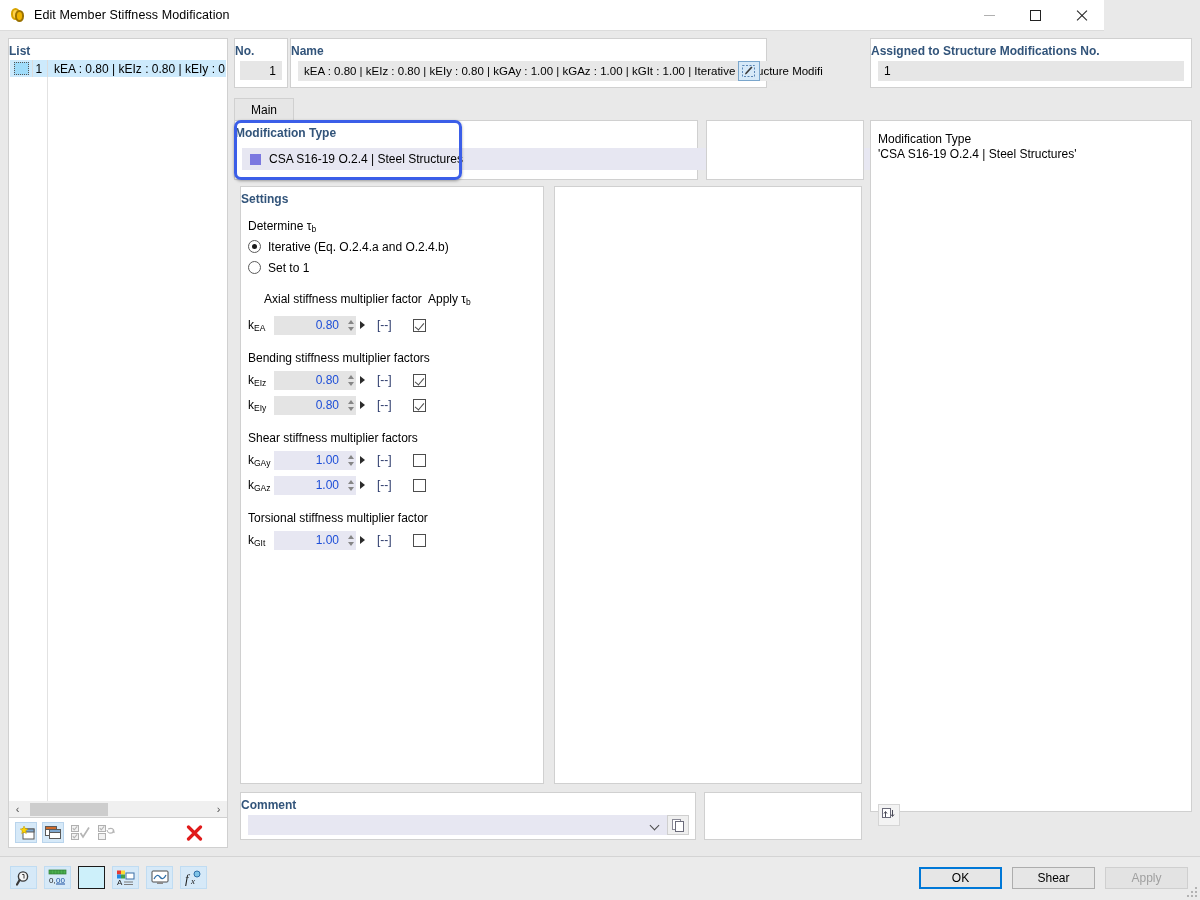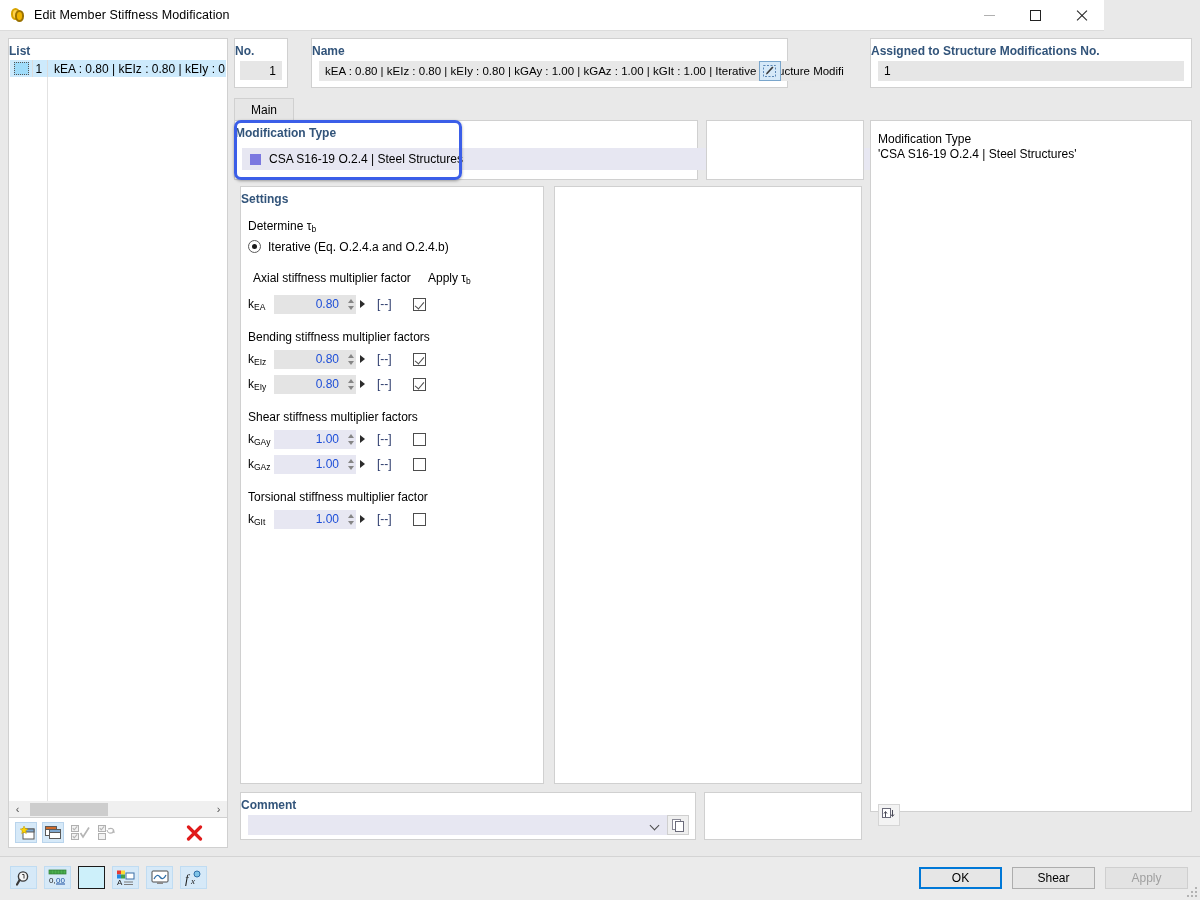--- a/index.html
+++ b/index.html
@@ -101,21 +101,21 @@
   .tb-btn.flat { background: transparent; border-color: transparent; }
 
   
   #no-panel { left: 234px; top: 38px; width: 54px; height: 50px; }
   .field-ro {
     background: #e6e6e6; height: 19px; font-size: 12px;
     display: flex; align-items: center; color: #000;
   }
 
   
-  #name-panel { left: 311px; top: 38px; width: 477px; height: 50px; }
+  #name-panel { left: 290px; top: 38px; width: 477px; height: 50px; }
   .name-input {
     position: absolute; left: 7px; top: 22px; width: 525px; height: 20px;
     background: #e8e8e8; display: flex; align-items: center;
     padding-left: 6px; overflow: hidden; white-space: nowrap;
     font-size: 11.5px; color: #000;
   }
   .name-edit-btn {
     position: absolute; right: 6px; top: 22px; width: 22px; height: 20px;
     background: #d6e9f8; border: 1px solid #7aa6cc;
     display: flex; align-items: center; justify-content: center;
@@ -414,23 +414,27 @@
   <div class="settings-body">
 
     <div class="grp-title" style="margin-top:8px;">
       <span>Determine </span><span>τ</span><sub>b</sub>
     </div>
 
     <div class="radio-row">
       <div class="radio checked"></div>
       <div class="radio-lbl">Iterative (Eq. O.2.4.a and O.2.4.b)</div>
     </div>
+    <div class="radio-row">
+      <div class="radio"></div>
+      <div class="radio-lbl">Set to 1</div>
+    </div>
 
     <div style="position:relative;height:22px;margin-top:15px;">
-      <div class="colhdr" style="left:5px;top:0;">Axial stiffness multiplier factor</div>
+      <div class="colhdr" style="left:16px;top:0;">Axial stiffness multiplier factor</div>
       <div class="colhdr" style="left:180px;top:0;">
         <span>Apply </span><span>τ</span><sub>b</sub>
       </div>
     </div>
     <div class="field-row">
       <div class="field-lbl"><span>k</span><sub>EA</sub></div>
       <div class="spin gray">
         <div class="spin-val">0.80</div>
         <div class="spin-arrows">
             <div class="sp-up"></div>

